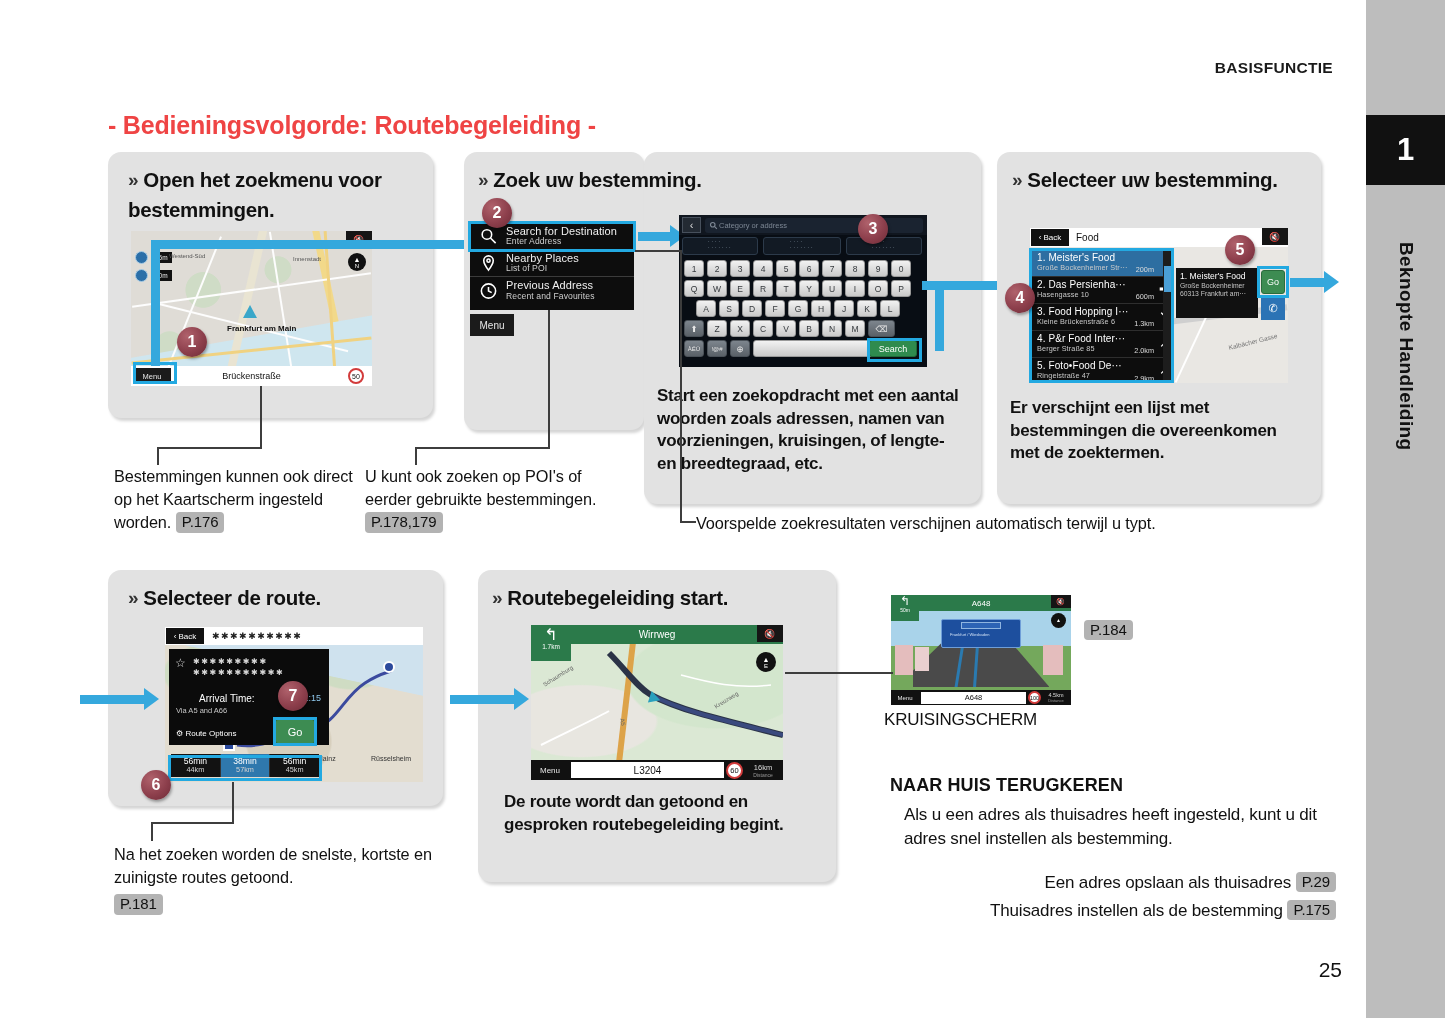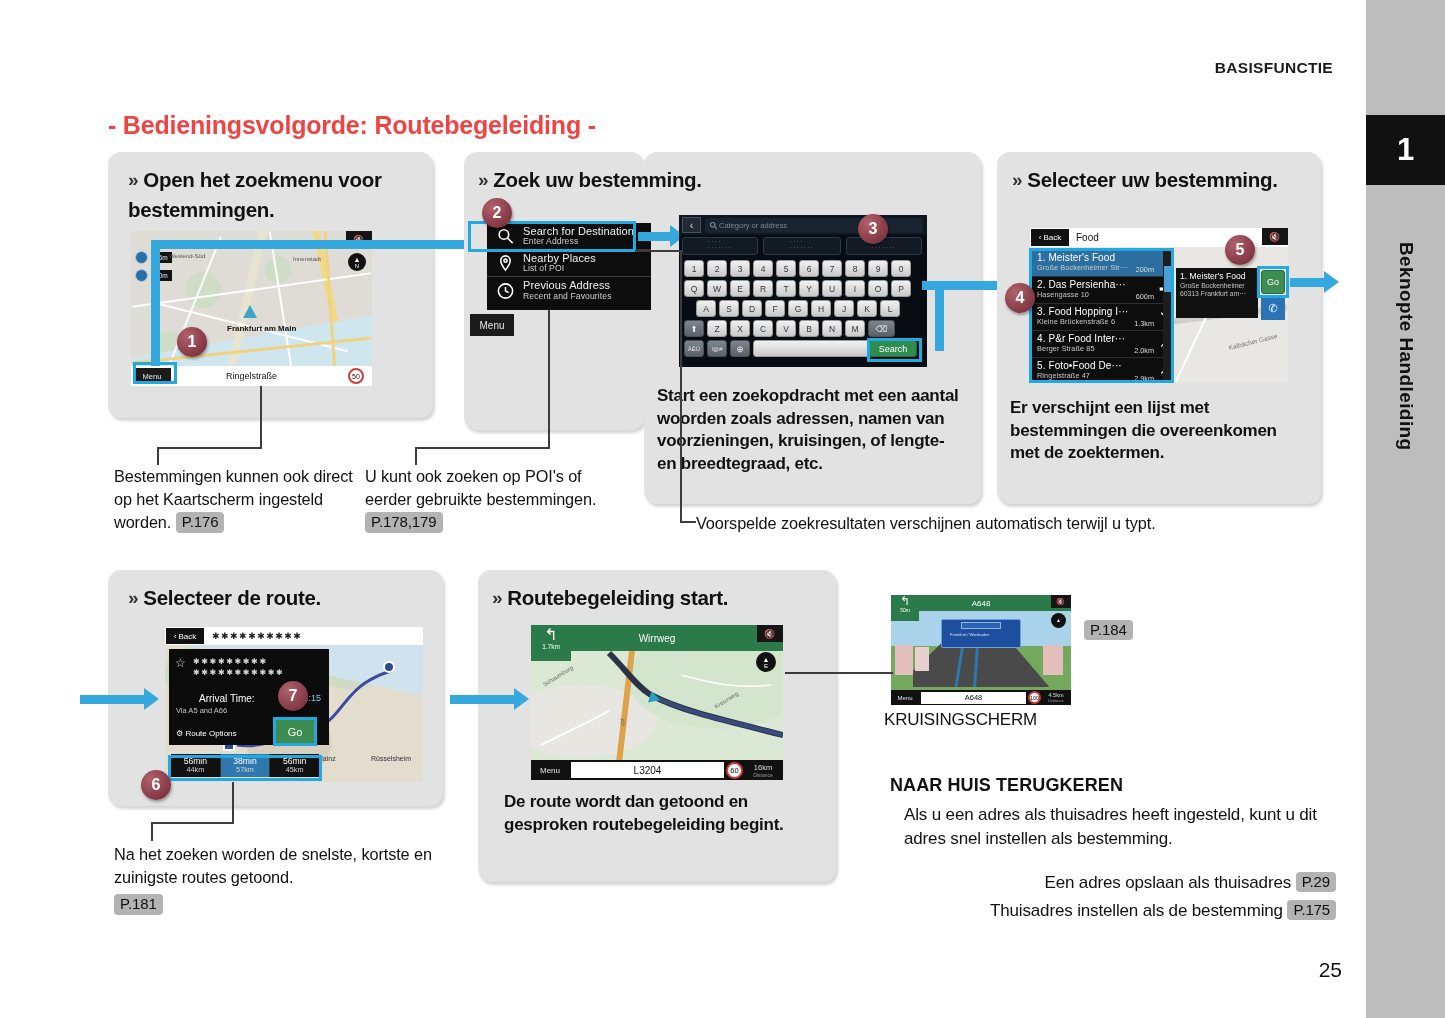--- a/index.html
+++ b/index.html
@@ -262,21 +262,21 @@
 
   
   .gmap{
     position:absolute; inset:0;
     background:
       radial-gradient(ellipse at 74% 35%, #d3e6cd 0 34%, transparent 35%),
       radial-gradient(ellipse at 20% 62%, #e8e6e0 0 26%, transparent 27%),
       #dbe8d4;
   }
   .gtop{
-    position:absolute; left:0; right:0; top:0; height:26px; background:#2b7a4a;
+    position:absolute; left:0; right:0; top:0; height:19px; background:#2b7a4a;
     color:#fff; font-size:10px; display:flex; align-items:center; justify-content:center;
   }
   .gturn{
     position:absolute; left:0; top:0; width:40px; height:36px; background:#2b7a4a;
     color:#fff; font-size:7px; text-align:center;
   }
   .gbot{
     position:absolute; left:0; right:0; bottom:0; height:20px; background:#111;
     display:flex; align-items:center;
   }
@@ -348,21 +348,21 @@
   <div class="compass" style="right:6px; top:22px;">
     <span style="font-size:7px;line-height:1;">▲</span>
       <span style="font-size:6px;line-height:1;">N</span>
   </div>
   <div class="mute" style="right:0; top:0; width:26px; height:17px;">🔇</div>
   <div class="carpin" style="left:112px; top:74px;"></div>
   <div class="citylbl" style="left:96px; top:93px;">Frankfurt am Main</div>
   <div class="citylbl" style="left:38px;top:22px;font-size:6px;font-weight:normal;color:#555;">Westend-Süd</div>
   <div class="citylbl" style="left:162px;top:25px;font-size:6px;font-weight:normal;color:#555;">Innenstadt</div>
   <div class="statusbar">
-    <span>Ringelstraße</span>
+    <span>Brückenstraße</span>
   </div>
   <div class="menubtn">Menu</div>
   <div class="spd">50</div>
 </div>
 <div class="hl" style="left:133px; top:362px; width:44px; height:22px;"></div>
 <div class="badge" style="left:177px; top:327px;">1</div>
 
 <div class="elbow" style="left:151px; top:240px;">
   <div class="v" style="left:0; top:0; height:126px;"></div>
   <div class="h" style="left:0; top:0; width:315px;"></div>
@@ -370,21 +370,21 @@
         border-top:11.5px solid transparent;border-bottom:11.5px solid transparent;border-left:15px solid #35a8dd;"></div>
 </div>
 
 <div class="panel" style="left:464px; top:152px; width:180px; height:278px;"></div>
 <div class="panel" style="left:644px; top:152px; width:337px; height:352px;"></div>
 <div class="panel-title" style="left:478px; top:165px; width:330px;">
   <span class="chev">»</span><span>Zoek uw bestemming.</span>
 </div>
 <div class="badge" style="left:482px; top:198px;">2</div>
 
-<div class="mlist" style="left:470px; top:223px; width:164px; height:87px;margin-left:17px;">
+<div class="mlist" style="left:470px; top:223px; width:164px; height:87px;">
   <div class="mrow">
     <span class="micon">
       <svg viewBox="0 0 24 24" width="19" height="19" fill="none" stroke="#fff" stroke-width="2">
           <circle cx="10" cy="10" r="6"></circle>
           <line x1="14.5" y1="14.5" x2="21" y2="21"></line>
         </svg>
     </span>
     <span>
       <span class="t1" style="display:block;">Search for Destination</span>
       <span class="t2" style="display:block;">Enter Address</span>

